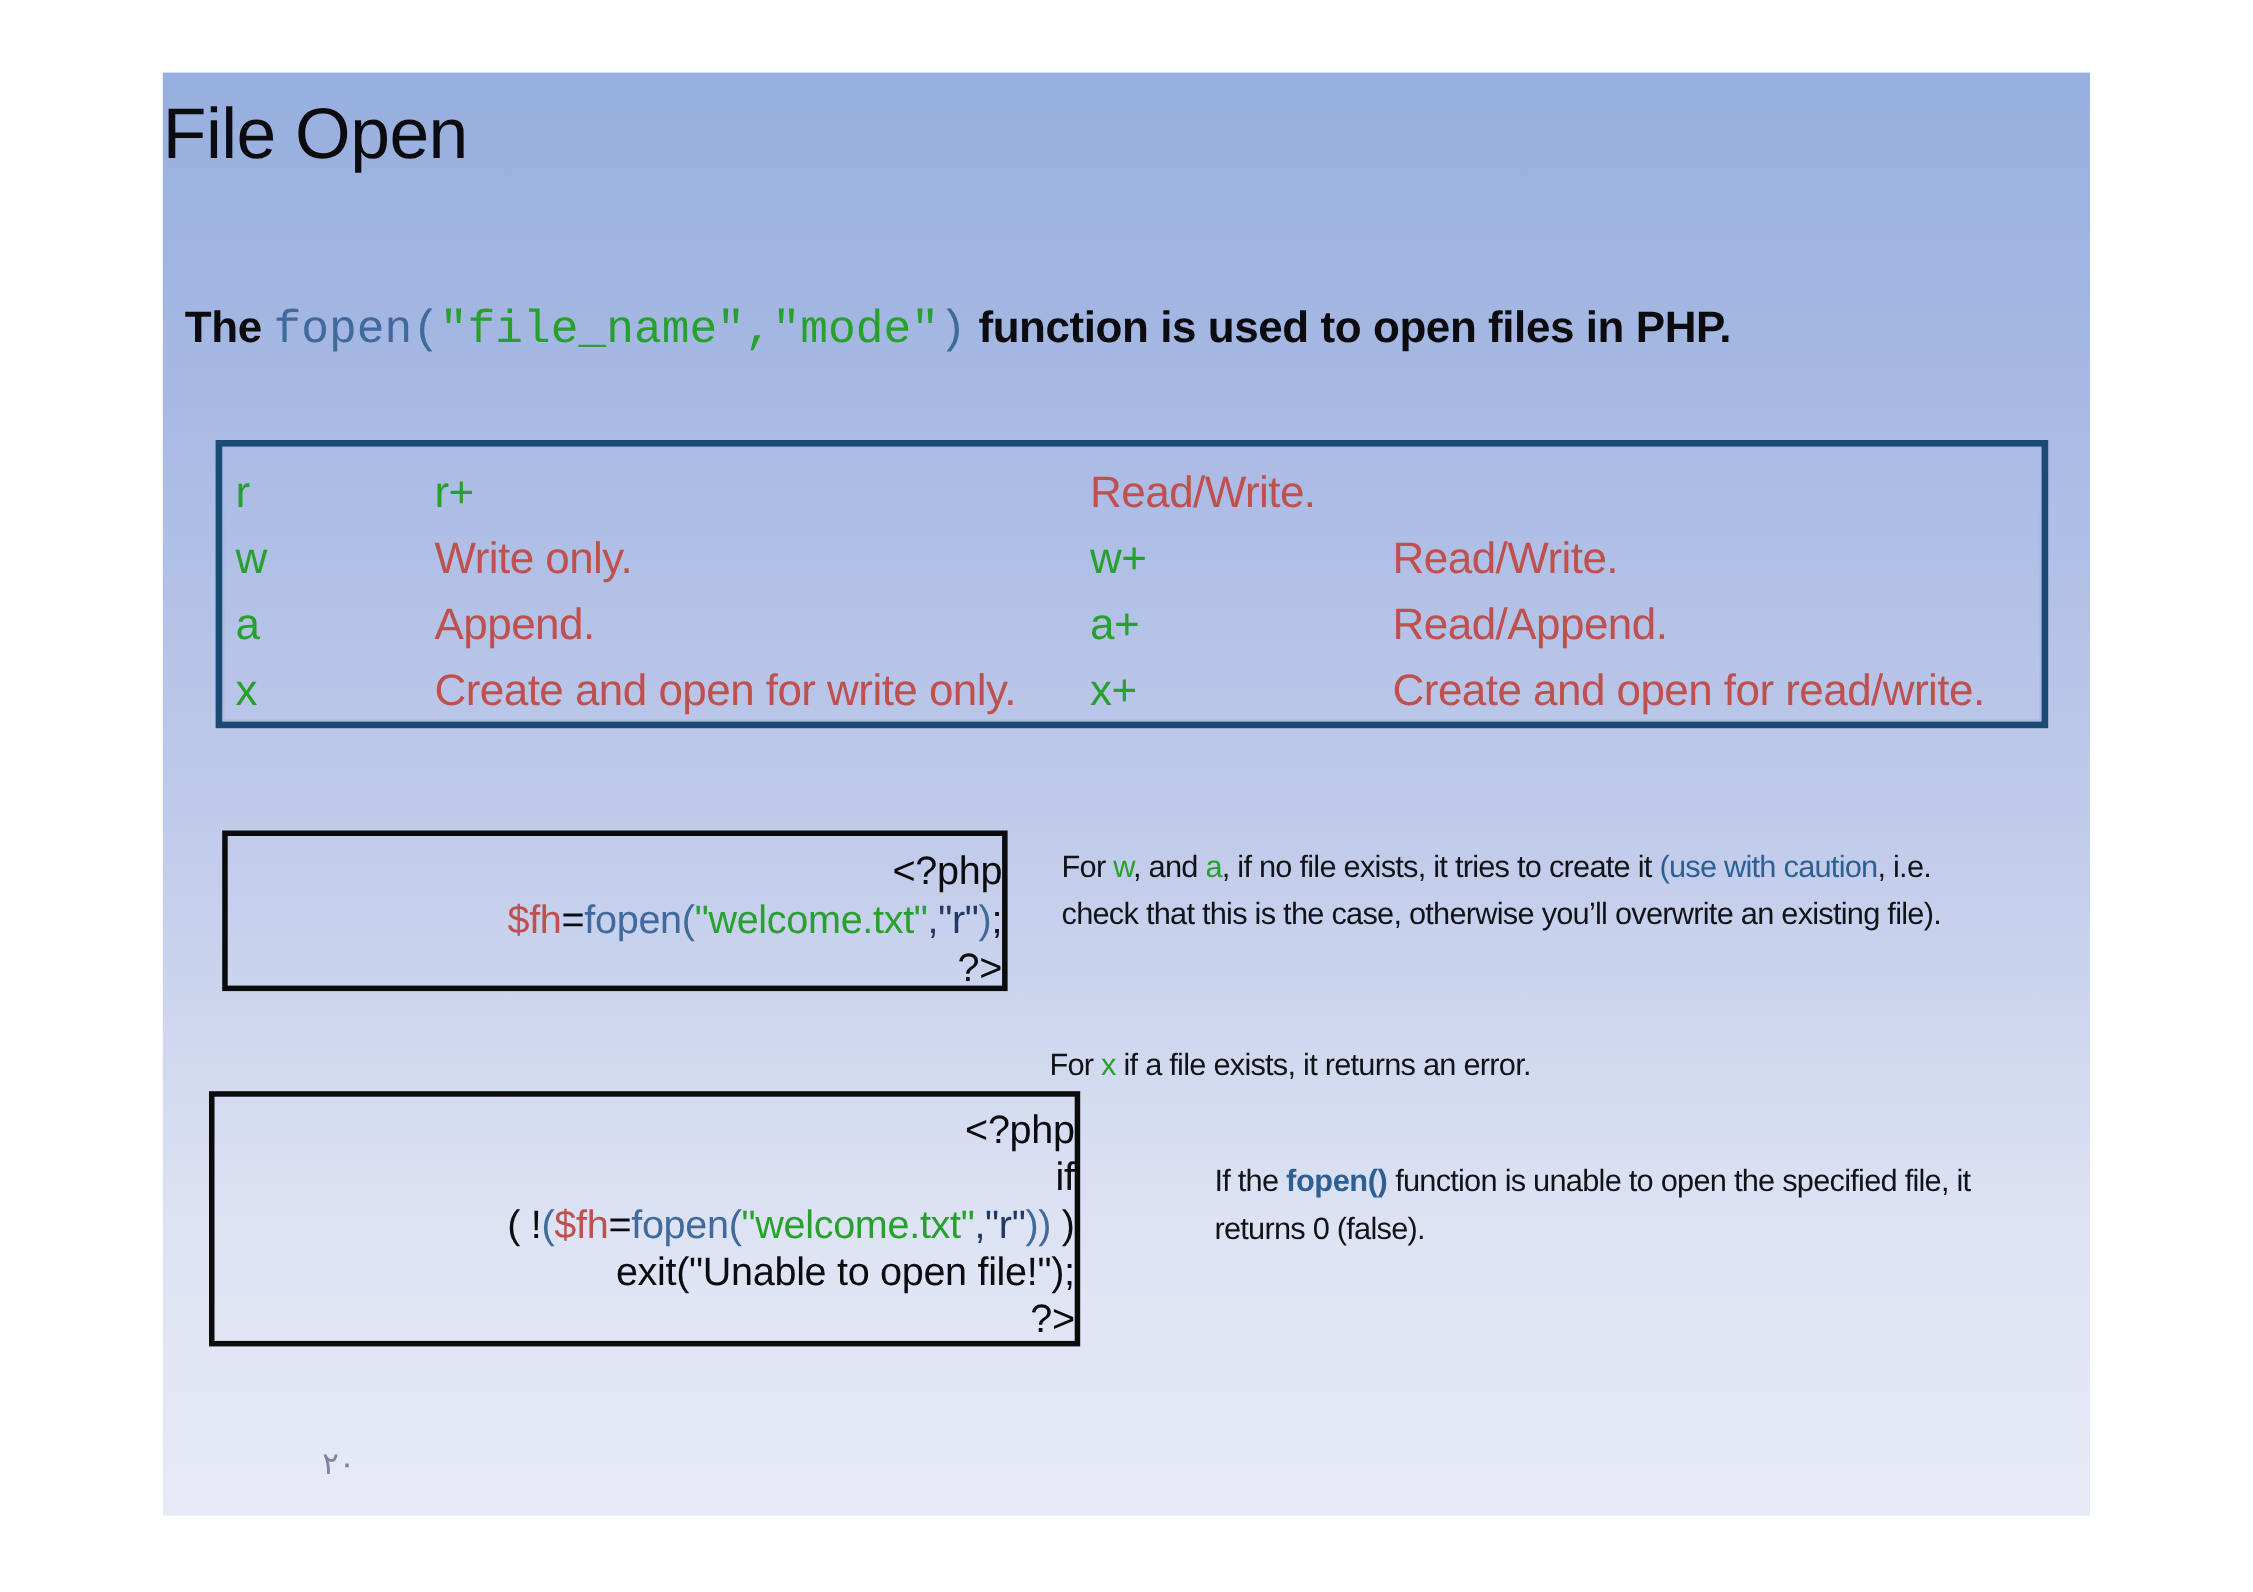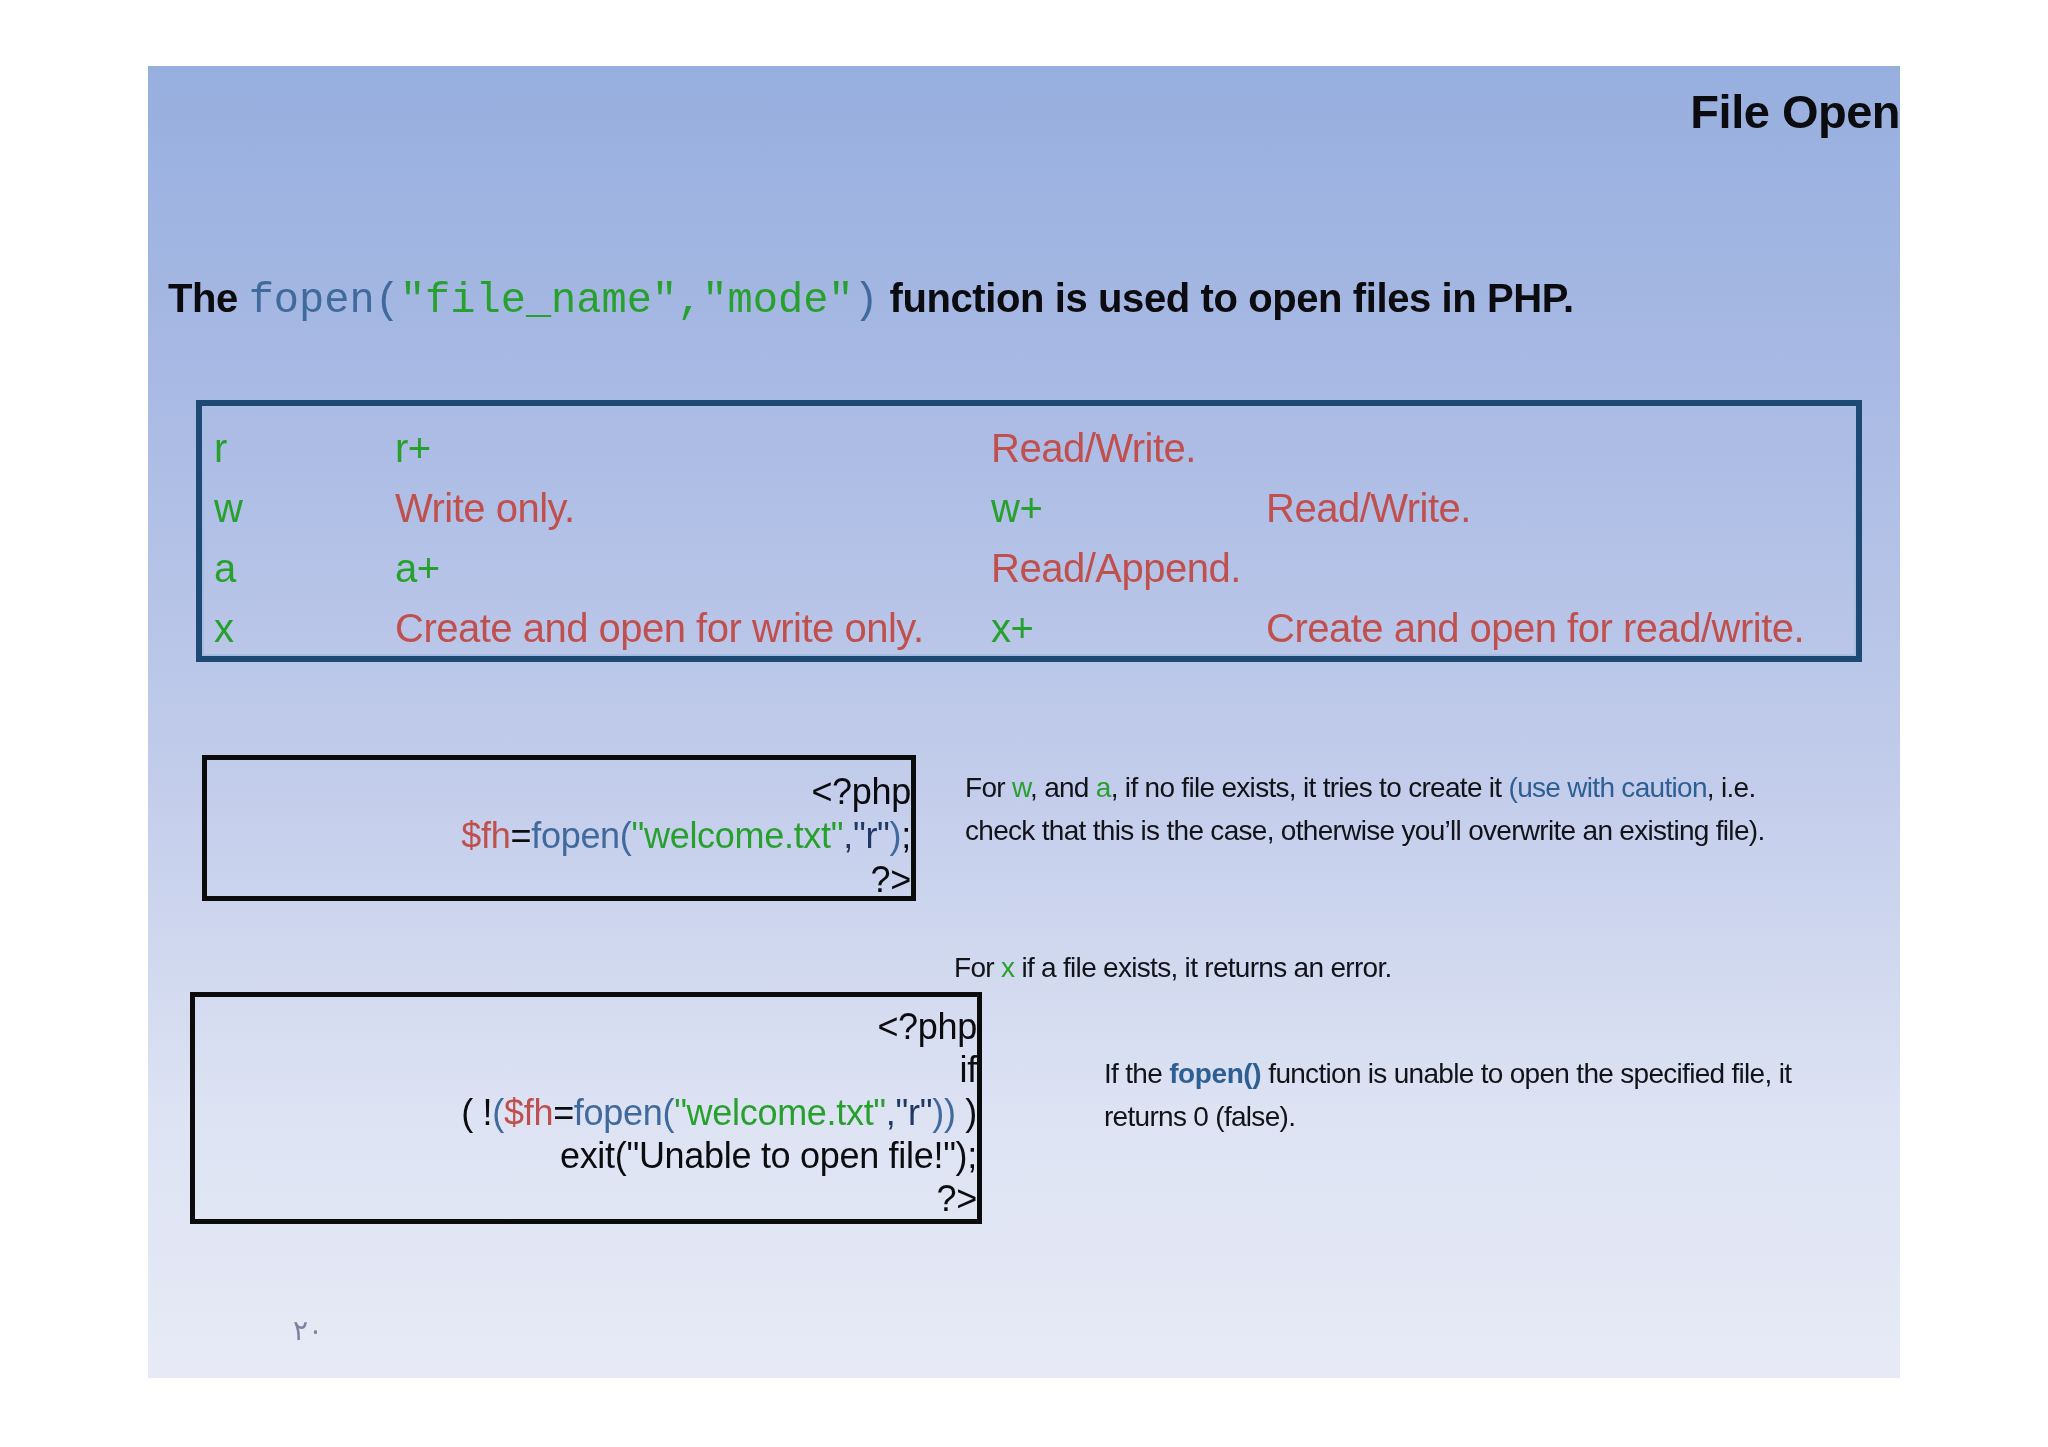--- a/index.html
+++ b/index.html
@@ -7,21 +7,21 @@
               font-family:"Liberation Sans", sans-serif; }
   .page { position:relative; width:2048px; height:1447px; background:#ffffff; }
 
   .slide {
     position:absolute; left:148px; top:66px; width:1752px; height:1312px;
     background:linear-gradient(180deg,#97afdf 0%, #a9bae4 25%, #c3cdeb 55%, #dde3f3 80%, #e7eaf6 100%);
   }
 
   .title {
     position:absolute; top:18px; left:0; width:100%;
-    text-align:right; font-size:47px; font-weight:700; color:#0c0c10;
+    text-align:left; font-size:65px; font-weight:400; color:#0c0c10;
     letter-spacing:-0.5px;
   }
 
   .intro {
     position:absolute; left:20px; top:210px; white-space:nowrap;
     font-size:40px; font-weight:700; color:#0c0c10; letter-spacing:-0.4px;
   }
   .intro .mono { font-family:"Liberation Mono","DejaVu Sans Mono",monospace;
                  font-weight:400; font-size:42px; letter-spacing:0; }
   .c-steel { color:#40699c; }
@@ -78,20 +78,21 @@
         <span class="c-red">Read/Write.</span>
       </div>
       <div class="trow">
         <span class="c-green">w</span>
         <span class="c-red">Write only.</span>
         <span class="c-green">w+</span>
         <span class="c-red">Read/Write.</span>
       </div>
       <div class="trow">
         <span class="c-green">a</span>
+        <span class="c-red">Append.</span>
         <span class="c-green">a+</span>
         <span class="c-red">Read/Append.</span>
       </div>
       <div class="trow">
         <span class="c-green">x</span>
         <span class="c-red">Create and open for write only.</span>
         <span class="c-green">x+</span>
         <span class="c-red">Create and open for read/write.</span>
       </div>
     </div>

